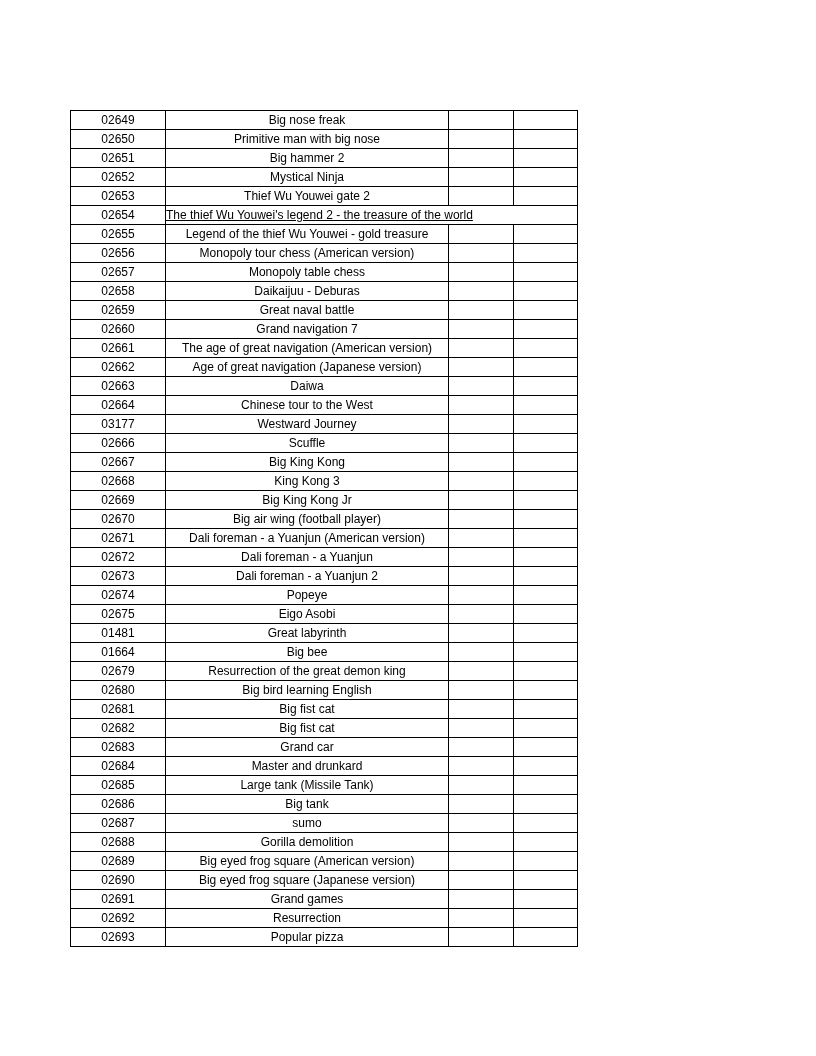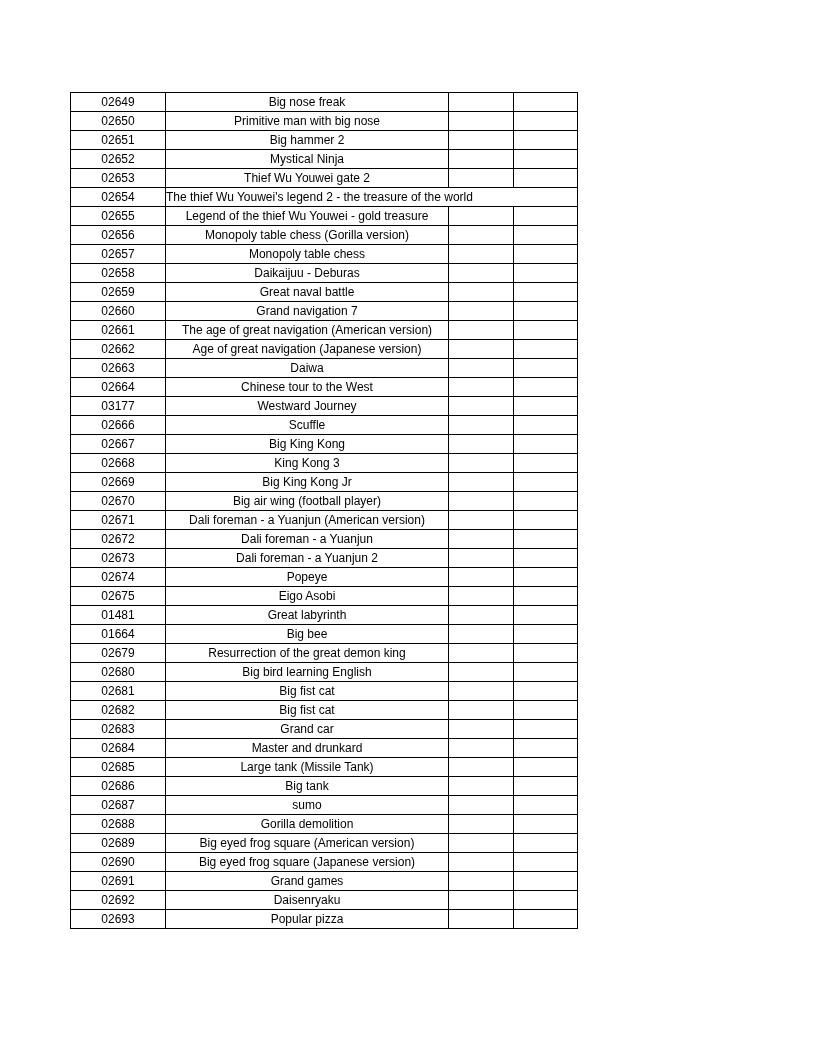--- a/index.html
+++ b/index.html
@@ -10,21 +10,21 @@
   body {
     width: 816px;
     height: 1056px;
     position: relative;
     font-family: "Liberation Sans", sans-serif;
     color: #000000;
   }
   .sheet-table {
     position: absolute;
     left: 70px;
-    top: 92px;
+    top: 110px;
     border-collapse: collapse;
     table-layout: fixed;
   }
   .sheet-table td {
     border: 1px solid #000000;
     height: 18px;
     padding: 0;
     font-size: 12px;
     line-height: 18px;
     text-align: center;
@@ -32,20 +32,21 @@
     white-space: nowrap;
     overflow: hidden;
   }
   .col-id    { width: 95px; }
   .col-title { width: 283px; }
   .col-e1    { width: 65px; }
   .col-e2    { width: 64px; }
   td.spill-cell {
     text-align: left;
     overflow: hidden;
+    text-decoration: underline;
   }
   td.spill-cell .spill-inner {
     width: 283px;
     text-align: center;
     white-space: nowrap;
     overflow: visible;
   }
 </style>
 </head>
 <body>
@@ -95,21 +96,21 @@
         </td>
       </tr>
       <tr>
         <td>02655</td>
         <td>Legend of the thief Wu Youwei - gold treasure</td>
         <td></td>
         <td></td>
       </tr>
       <tr>
         <td>02656</td>
-        <td>Monopoly table chess (Gorilla version)</td>
+        <td>Monopoly tour chess (American version)</td>
         <td></td>
         <td></td>
       </tr>
       <tr>
         <td>02657</td>
         <td>Monopoly table chess</td>
         <td></td>
         <td></td>
       </tr>
       <tr>
@@ -305,21 +306,21 @@
         <td></td>
       </tr>
       <tr>
         <td>02691</td>
         <td>Grand games</td>
         <td></td>
         <td></td>
       </tr>
       <tr>
         <td>02692</td>
-        <td>Daisenryaku</td>
+        <td>Resurrection</td>
         <td></td>
         <td></td>
       </tr>
       <tr>
         <td>02693</td>
         <td>Popular pizza</td>
         <td></td>
         <td></td>
       </tr>
     </tbody>

